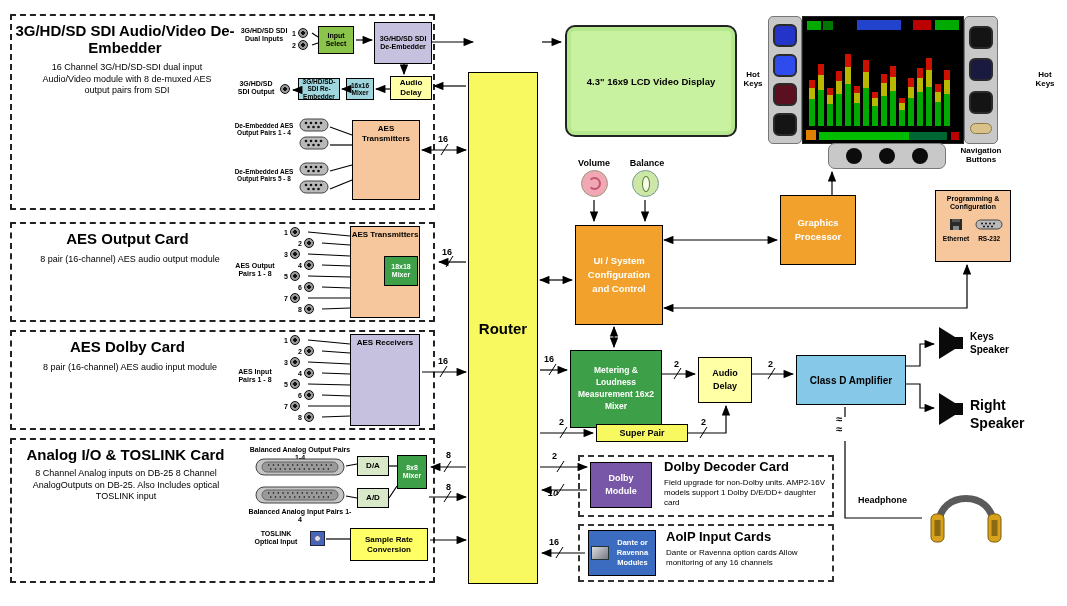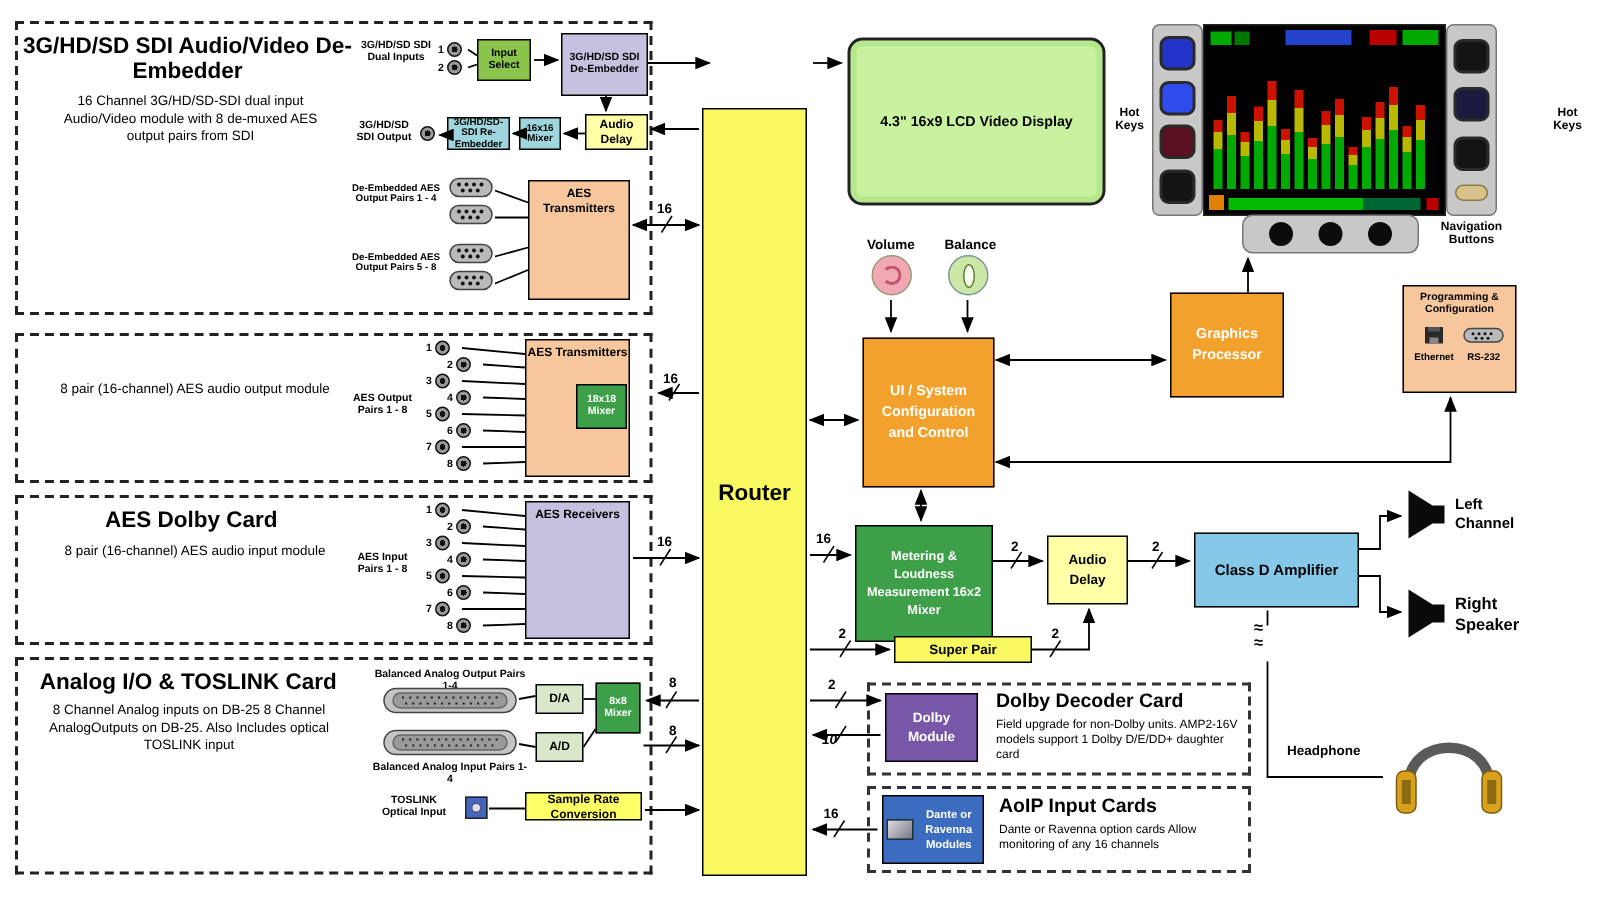--- a/index.html
+++ b/index.html
@@ -99,20 +99,21 @@
         <circle cx="8" cy="7" r="1.3" fill="#111"></circle>
         <circle cx="13" cy="7" r="1.3" fill="#111"></circle>
         <circle cx="18" cy="7" r="1.3" fill="#111"></circle>
         <circle cx="23" cy="7" r="1.3" fill="#111"></circle>
         <circle cx="10.5" cy="11" r="1.3" fill="#111"></circle>
         <circle cx="15.5" cy="11" r="1.3" fill="#111"></circle>
         <circle cx="20.5" cy="11" r="1.3" fill="#111"></circle>
       </svg></div>
 
   <div class="card" style="left:10px;top:222px;width:425px;height:100px;"></div>
+  <div class="ctitle" style="left:25px;top:230px;width:205px;font-size:15px;">AES Output Card</div>
   <div class="cdesc" style="left:40px;top:254px;width:180px;">8 pair (16-channel) AES audio output module</div>
   <div class="tlbl" style="left:230px;top:262px;width:50px;">AES Output Pairs 1 - 8</div>
 
   <div class="crow" style="left:284px;top:227px;">
       <span class="cnum">1</span>
       <span class="bnc"></span>
     </div>
   <div class="crow" style="left:298px;top:238px;">
       <span class="cnum">2</span>
       <span class="bnc"></span>
@@ -208,21 +209,21 @@
         <rect x="8" y="6" width="76" height="10" rx="5" fill="#9a9a9a" stroke="#666"></rect>
         <line x1="14" y1="9" x2="78" y2="9" stroke="#222" stroke-width="1.4" stroke-dasharray="1.4,3.4"></line>
         <line x1="16" y1="13" x2="76" y2="13" stroke="#222" stroke-width="1.4" stroke-dasharray="1.4,3.4"></line>
       </svg></div>
   <div class="tlbl" style="left:248px;top:508px;width:104px;">Balanced Analog Input Pairs 1-4</div>
 
   <div class="tlbl" style="left:248px;top:530px;width:56px;">TOSLINK Optical Input</div>
   <div class="abs" style="left:310px;top:531px;width:15px;height:15px;background:#4466bb;border:1px solid #223;display:flex;align-items:center;justify-content:center;">
       <div style="width:7px;height:7px;border-radius:50%;background:#dde;border:1px solid #557;"></div>
     </div>
-  <div class="box small8" style="left:350px;top:528px;width:78px;height:19px;background:#ffff66;">Sample Rate Conversion</div>
+  <div class="box small8" style="left:350px;top:528px;width:78px;height:33px;background:#ffff66;">Sample Rate Conversion</div>
 
   <div class="box" style="left:468px;top:72px;width:70px;height:512px;background:#f8f860;font-size:15px;">Router</div>
 
   <div class="box" style="left:565px;top:25px;width:172px;height:112px;background:#c9f2a0;border:2px solid #222;border-radius:10px;box-shadow:inset 0 0 0 4px #b5e88c;">
       <span style="font-size:9.5px;width:160px;">4.3" 16x9 LCD Video Display</span>
     </div>
 
   <div class="tlbl" style="left:740px;top:70px;width:26px;font-size:8px;">Hot Keys</div>
   <div class="hkpanel" style="left:768px;top:16px;">
     <div class="hkbtn" style="background:#2433c8;"></div>
@@ -323,25 +324,25 @@
     </div>
   <div class="box" style="left:698px;top:357px;width:54px;height:46px;background:#ffffa6;">
       <span style="font-size:9px;line-height:1.4;width:40px;">Audio Delay</span>
     </div>
   <div class="box" style="left:796px;top:355px;width:110px;height:50px;background:#85c8e8;font-size:10px;">Class D Amplifier</div>
   <div class="box" style="left:596px;top:424px;width:92px;height:18px;background:#f8f860;font-size:9px;">Super Pair</div>
 
   <div class="abs" style="left:936px;top:326px;"><svg width="30" height="34" viewBox="0 0 30 34">
         <polygon points="3,1 19,11 27,11 27,23 19,23 3,33" fill="#0a0a0a"></polygon>
       </svg></div>
-  <div class="ltitle" style="left:970px;top:330px;width:55px;font-size:10px;line-height:1.3;">Left Channel</div>
+  <div class="ltitle" style="left:970px;top:330px;width:55px;font-size:10px;line-height:1.3;">Keys Speaker</div>
   <div class="abs" style="left:936px;top:392px;"><svg width="30" height="34" viewBox="0 0 30 34">
         <polygon points="3,1 19,11 27,11 27,23 19,23 3,33" fill="#0a0a0a"></polygon>
       </svg></div>
-  <div class="ltitle" style="left:970px;top:396px;width:55px;font-size:11px;line-height:1.3;">Right Speaker</div>
+  <div class="ltitle" style="left:970px;top:396px;width:55px;font-size:14px;line-height:1.3;">Right Speaker</div>
 
   <div class="ltitle" style="left:858px;top:496px;width:60px;font-size:9px;">Headphone</div>
   <div class="abs" style="left:925px;top:474px;"><svg width="82" height="76" viewBox="0 0 82 76">
         <path d="M14,50 C14,16 68,16 68,50" fill="none" stroke="#5a5a5a" stroke-width="7"></path>
         <rect x="6" y="40" width="13" height="28" rx="5" fill="#d8a21c" stroke="#7d5d10"></rect>
         <rect x="63" y="40" width="13" height="28" rx="5" fill="#d8a21c" stroke="#7d5d10"></rect>
         <rect x="9.5" y="46" width="6" height="16" fill="#8a6a12"></rect>
         <rect x="66.5" y="46" width="6" height="16" fill="#8a6a12"></rect>
       </svg></div>
   <div class="abs" style="left:836px;top:414px;font-size:11px;line-height:10px;font-weight:bold;z-index:11;">≈<br>≈</div>

